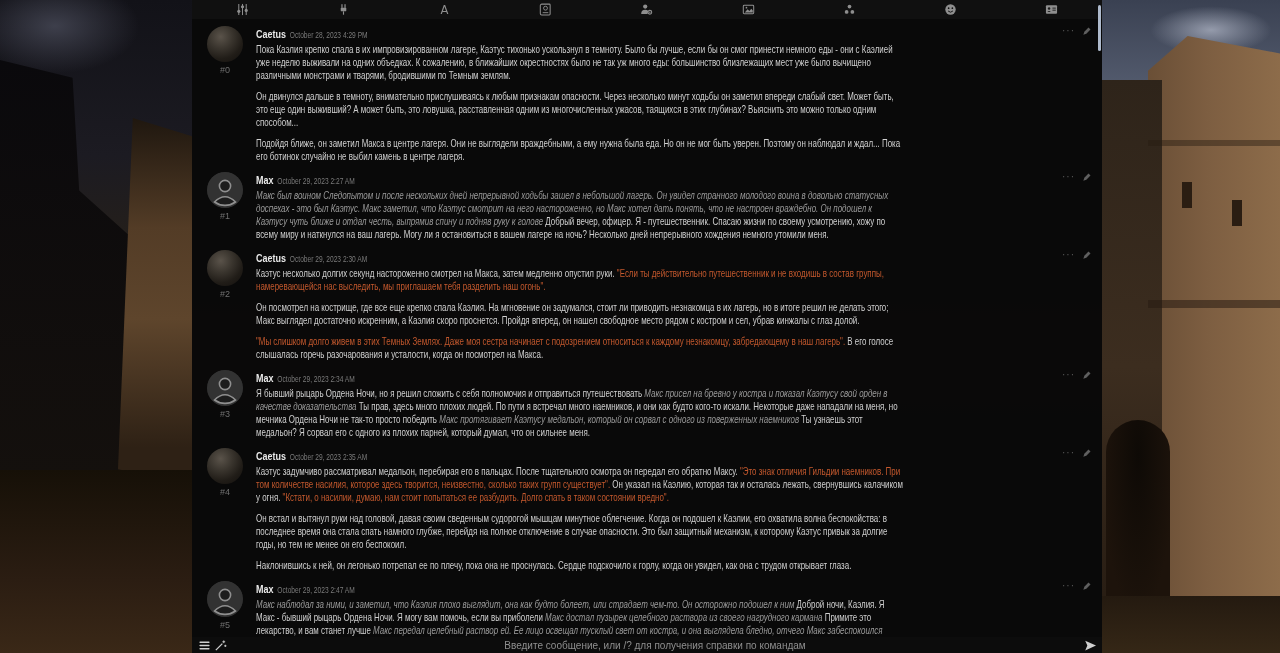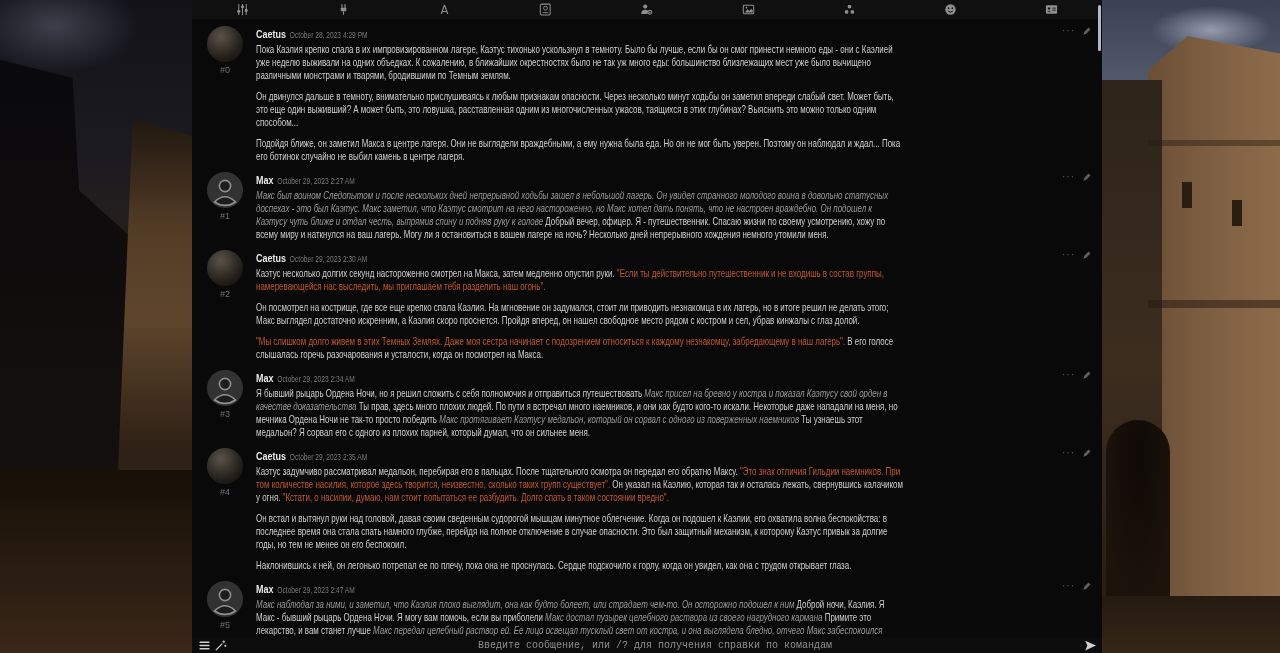--- a/index.html
+++ b/index.html
@@ -61,21 +61,21 @@
   .seg-i{color:#9a9a9a;font-style:italic;}
   .seg-q{color:#c3582d;}
   .msg-actions{position:absolute;top:5px;right:10px;display:flex;gap:7px;align-items:center;}
   .dots{color:#5a5a5a;font-size:10px;letter-spacing:1px;line-height:8px;cursor:pointer;}
   .pencil svg{width:10px;height:10px;display:block;cursor:pointer;}
   
   .composer{height:16px;background:#0c0c0c;display:flex;align-items:center;flex:none;padding:0 4px;}
   .c-icon{width:16px;height:14px;display:inline-flex;align-items:center;justify-content:center;cursor:pointer;}
   .c-icon svg{width:13px;height:13px;display:block;}
   .composer-input{flex:1;background:transparent;border:none;outline:none;text-align:center;
-    color:#bdbdbd;font-size:10px;font-family:Liberation Mono, monospace;height:14px;}
+    color:#bdbdbd;font-size:10px;font-family:Liberation Sans, sans-serif;height:14px;}
   .composer-input::placeholder{color:#8f8f8f;}
 </style>
 </head>
 <body>
 
 <div class="scene">
   <div class="sc sky-l"></div>
   <div class="sc cloud-l"></div>
   <div class="sc bld-l-far"></div>
   <div class="sc lit-wall-l"></div>

